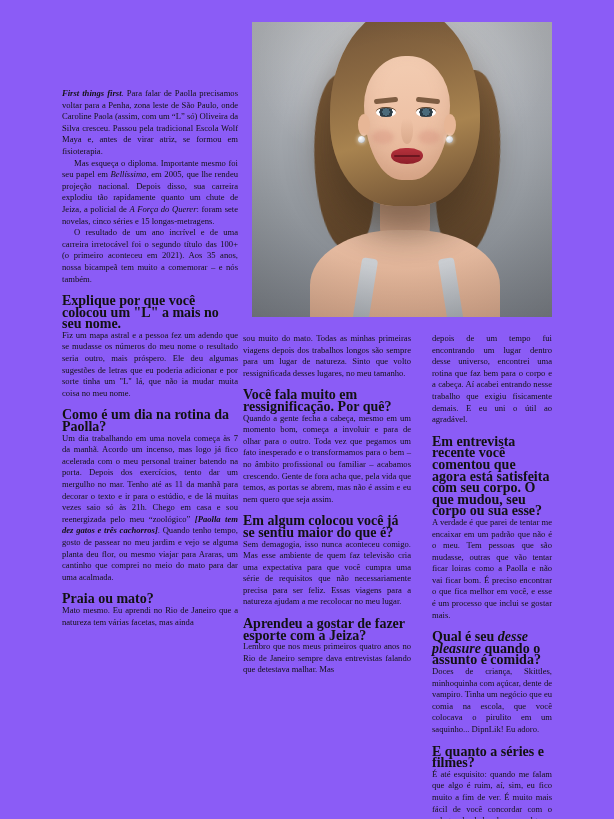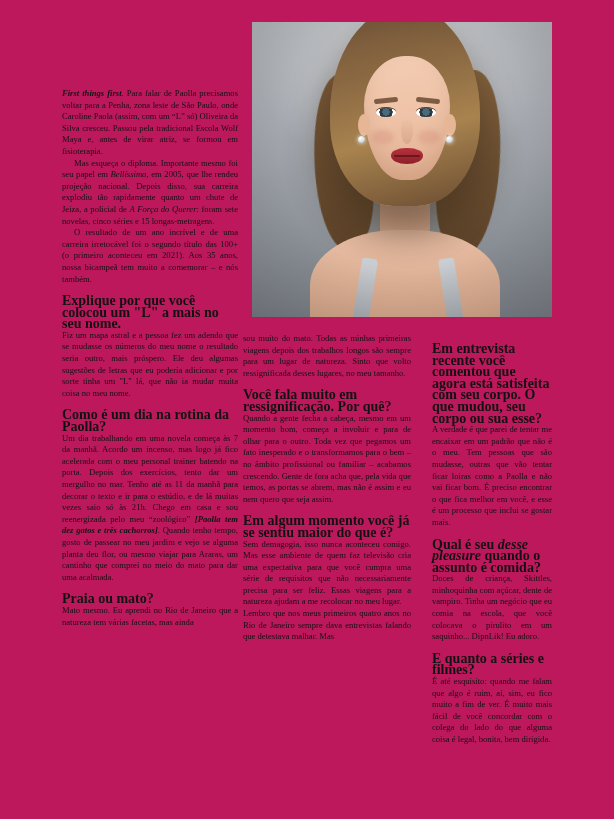--- a/index.html
+++ b/index.html
@@ -13,21 +13,21 @@
     font-family: "Liberation Serif", serif;
     color: #111111;
     overflow: hidden;
     position: relative;
   }
   .page {
     position: absolute;
     left: 0; top: 0;
     width: 614px;
     height: 819px;
-    background: #be185d;
+    background: #8b5cf6;
   }
 
   
   .photo {
     position: absolute;
     left: 252px;
     top: 22px;
     width: 300px;
     height: 295px;
     overflow: hidden;
@@ -254,27 +254,29 @@
     <h3>Praia ou mato?</h3>
     <p class="noindent">Mato mesmo. Eu aprendi no Rio de Janeiro que a natureza tem várias facetas, mas ainda</p>
   </div>
 
   <div class="col" id="col2">
     <p class="noindent">sou muito do mato. Todas as minhas primeiras viagens depois dos trabalhos longos são sempre para um lugar de natureza. Sinto que volto ressignificada desses lugares, no meu tamanho.</p>
 
     <h3>Você fala muito em ressignificação. Por quê?</h3>
     <p class="noindent">Quando a gente fecha a cabeça, mesmo em um momento bom, começa a involuir e para de olhar para o outro. Toda vez que pegamos um fato inesperado e o transformamos para o bem – no âmbito profissional ou familiar – acabamos crescendo. Gente de fora acha que, pela vida que temos, as portas se abrem, mas não é assim e eu nem quero que seja assim.</p>
 
-    <h3>Em algum momento você já se sentiu maior do que é?</h3>
+    <h3>Em algum colocou você já se sentiu maior do que é?</h3>
     <p class="noindent">Sem demagogia, isso nunca aconteceu comigo. Mas esse ambiente de quem faz televisão cria uma expectativa para que você cumpra uma série de requisitos que não necessariamente precisa para ser feliz. Essas viagens para a natureza ajudam a me recolocar no meu lugar.</p>
 
+    <h3>Aprendeu a gostar de fazer esporte com a Jeiza?</h3>
     <p class="noindent">Lembro que nos meus primeiros quatro anos no Rio de Janeiro sempre dava entrevistas falando que detestava malhar. Mas</p>
   </div>
 
   <div class="col" id="col3">
+    <p class="noindent">depois de um tempo fui encontrando um lugar dentro desse universo, encontrei uma rotina que faz bem para o corpo e a cabeça. Aí acabei entrando nesse trabalho que exigiu fisicamente demais. E eu uni o útil ao agradável.</p>
 
     <h3>Em entrevista recente você comentou que agora está satisfeita com seu corpo. O que mudou, seu corpo ou sua esse?</h3>
     <p class="noindent">A verdade é que parei de tentar me encaixar em um padrão que não é o meu. Tem pessoas que são mudasse, outras que vão tentar ficar loiras como a Paolla e não vai ficar bom. É preciso encontrar o que fica melhor em você, e esse é um processo que inclui se gostar mais.</p>
 
     <h3>Qual é seu <span class="it">desse pleasure</span> quando o assunto é comida?</h3>
     <p class="noindent">Doces de criança, Skittles, minhoquinha com açúcar, dente de vampiro. Tinha um negócio que eu comia na escola, que você colocava o pirulito em um saquinho... DipnLik! Eu adoro.</p>
 
     <h3>E quanto a séries e filmes?</h3>
     <p class="noindent">É até esquisito: quando me falam que algo é ruim, aí, sim, eu fico muito a fim de ver. É muito mais fácil de você concordar com o colega do lado do que alguma coisa é legal, bonita, bem dirigida.</p>
   </div>

